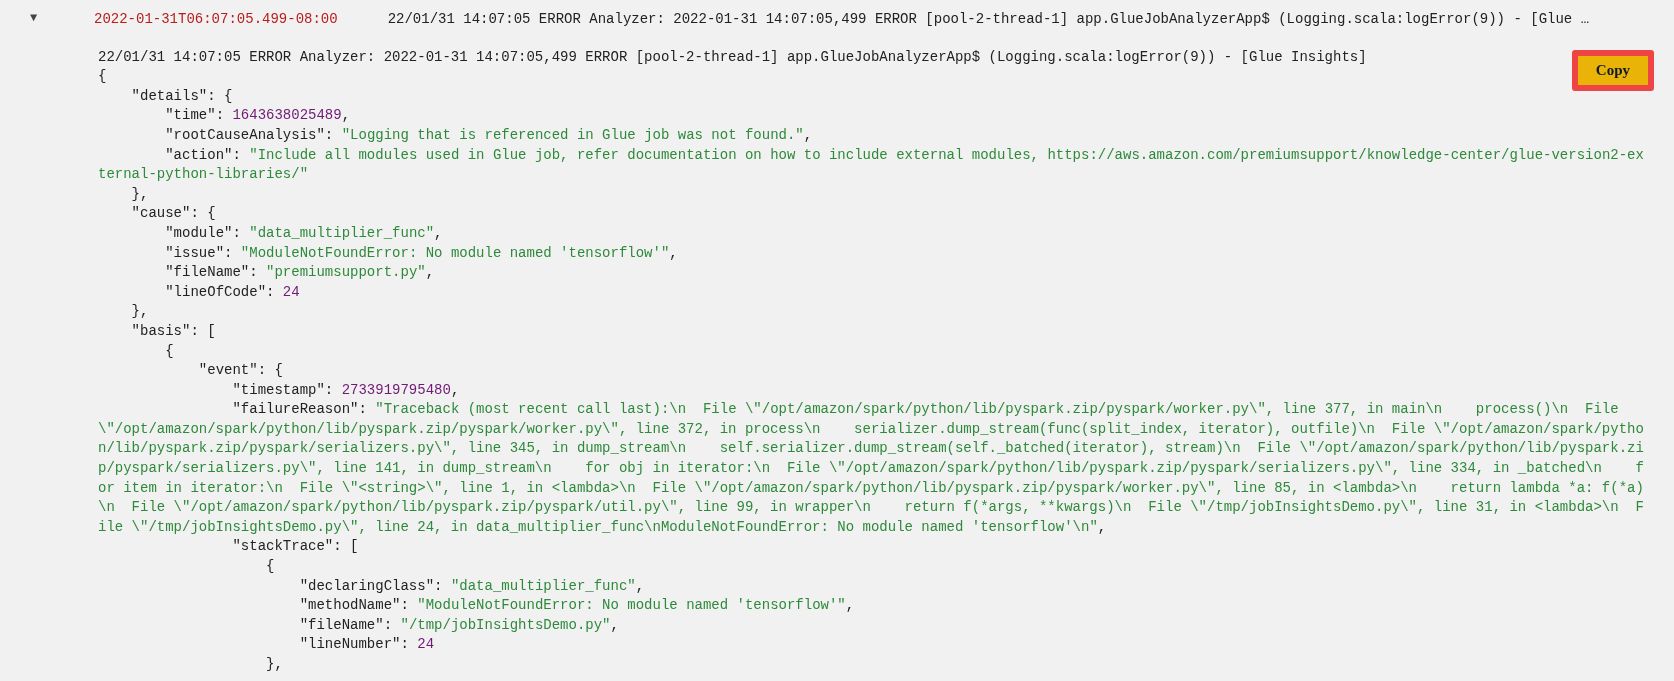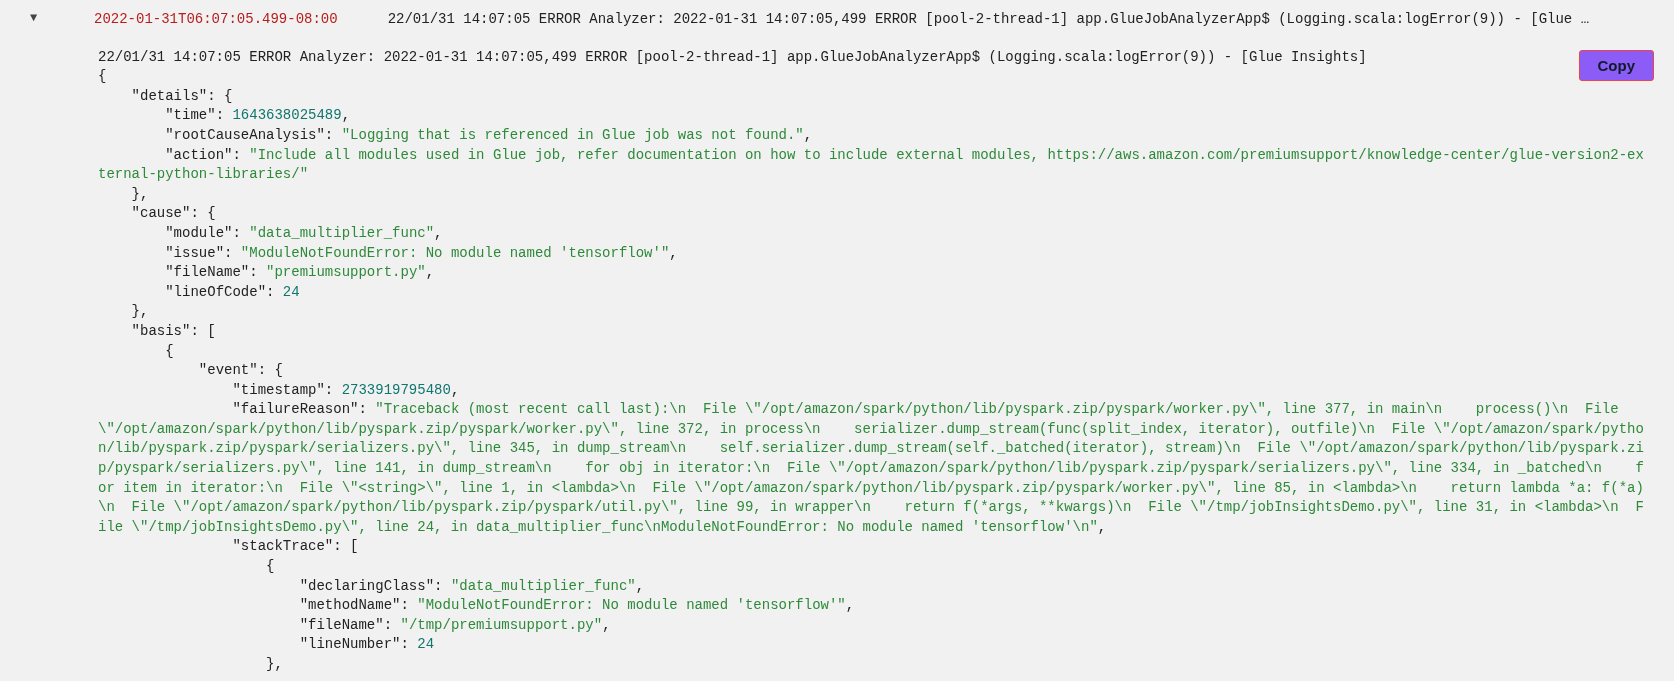--- a/index.html
+++ b/index.html
@@ -47,36 +47,36 @@
   .expanded-body {
     margin-top: 18px;
     padding-left: 88px;
     padding-right: 10px;
     position: relative;
   }
   .copy-button {
     position: absolute;
     right: 20px;
     top: 50px;
-    background: #8b5cf6;
-    border: 1px solid #ef4444;
+    background: #eab308;
+    border: 6px solid #ef4444;
     border-radius: 3px;
     padding: 6px 18px;
-    font-family: Liberation Sans, sans-serif;
+    font-family: Liberation Serif, serif;
     font-size: 15px;
     font-weight: 600;
     color: #0f1b2a;
     cursor: pointer;
   }
   .json-block {
     white-space: pre-wrap;
     word-break: break-all;
     color: #222;
   }
-  .j-num { color: #0f766e; }
+  .j-num { color: #701a75; }
   .j-str { color: #2e8a3a; }
   .j-key { color: #222; }
 </style>
 </head>
 <body>
 
 <div class="log-container">
 
   <div class="log-header-row">
     <span class="expand-toggle">▼</span>
@@ -102,18 +102,18 @@
     },
     <span class="j-key">"basis"</span>: [
         {
             <span class="j-key">"event"</span>: {
                 <span class="j-key">"timestamp"</span>: <span class="j-num">2733919795480</span>,
                 <span class="j-key">"failureReason"</span>: <span class="j-str">"<span>Traceback (most recent call last):\n  File \"/opt/amazon/spark/python/lib/pyspark.zip/pyspark/worker.py\", line 377, in main\n    process()\n  File \"/opt/amazon/spark/python/lib/pyspark.zip/pyspark/worker.py\", line 372, in process\n    serializer.dump_stream(func(split_index, iterator), outfile)\n  File \"/opt/amazon/spark/python/lib/pyspark.zip/pyspark/serializers.py\", line 345, in dump_stream\n    self.serializer.dump_stream(self._batched(iterator), stream)\n  File \"/opt/amazon/spark/python/lib/pyspark.zip/pyspark/serializers.py\", line 141, in dump_stream\n    for obj in iterator:\n  File \"/opt/amazon/spark/python/lib/pyspark.zip/pyspark/serializers.py\", line 334, in _batched\n    for item in iterator:\n  File \"&lt;string&gt;\", line 1, in &lt;lambda&gt;\n  File \"/opt/amazon/spark/python/lib/pyspark.zip/pyspark/worker.py\", line 85, in &lt;lambda&gt;\n    return lambda *a: f(*a)\n  File \"/opt/amazon/spark/python/lib/pyspark.zip/pyspark/util.py\", line 99, in wrapper\n    return f(*args, **kwargs)\n  File \"/tmp/jobInsightsDemo.py\", line 31, in &lt;lambda&gt;\n  File \"/tmp/jobInsightsDemo.py\", line 24, in data_multiplier_func\nModuleNotFoundError: No module named 'tensorflow'\n</span>"</span>,
                 <span class="j-key">"stackTrace"</span>: [
                     {
                         <span class="j-key">"declaringClass"</span>: <span class="j-str">"<span>data_multiplier_func</span>"</span>,
                         <span class="j-key">"methodName"</span>: <span class="j-str">"<span>ModuleNotFoundError: No module named 'tensorflow'</span>"</span>,
-                        <span class="j-key">"fileName"</span>: <span class="j-str">"<span>/tmp/premiumsupport.py</span>"</span>,
+                        <span class="j-key">"fileName"</span>: <span class="j-str">"<span>/tmp/jobInsightsDemo.py</span>"</span>,
                         <span class="j-key">"lineNumber"</span>: <span class="j-num">24</span>
                     },</div>
   </div>
 
 </div>
 
 </body></html>

